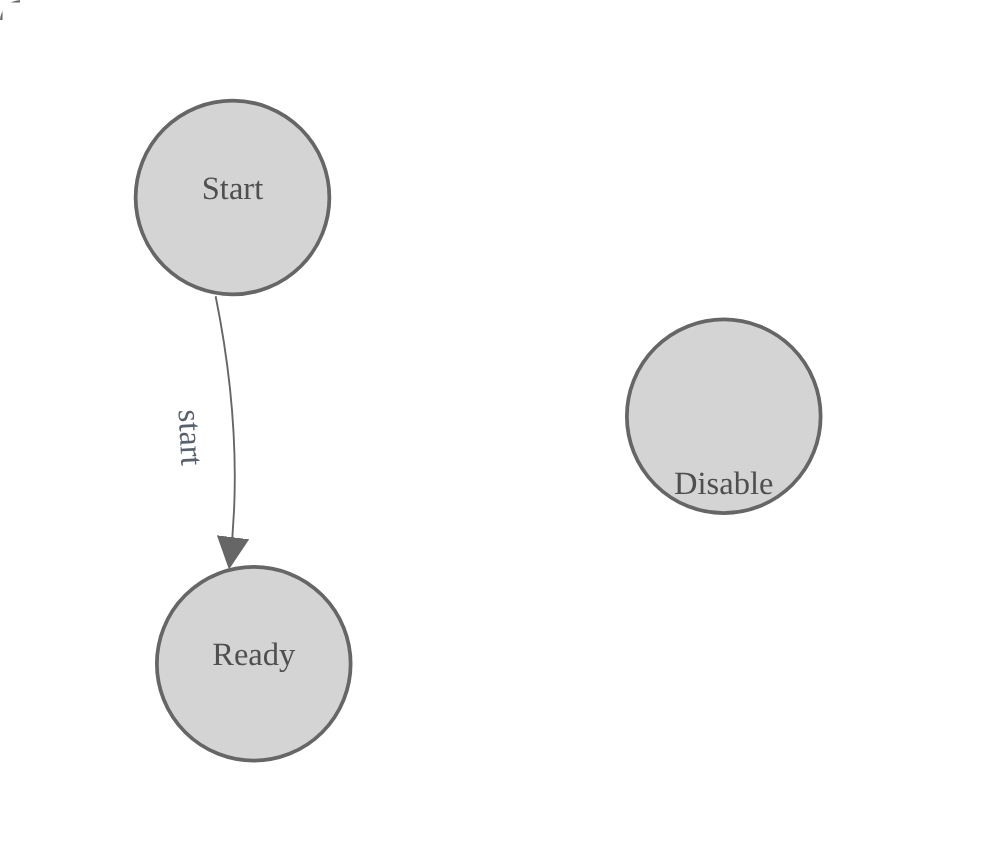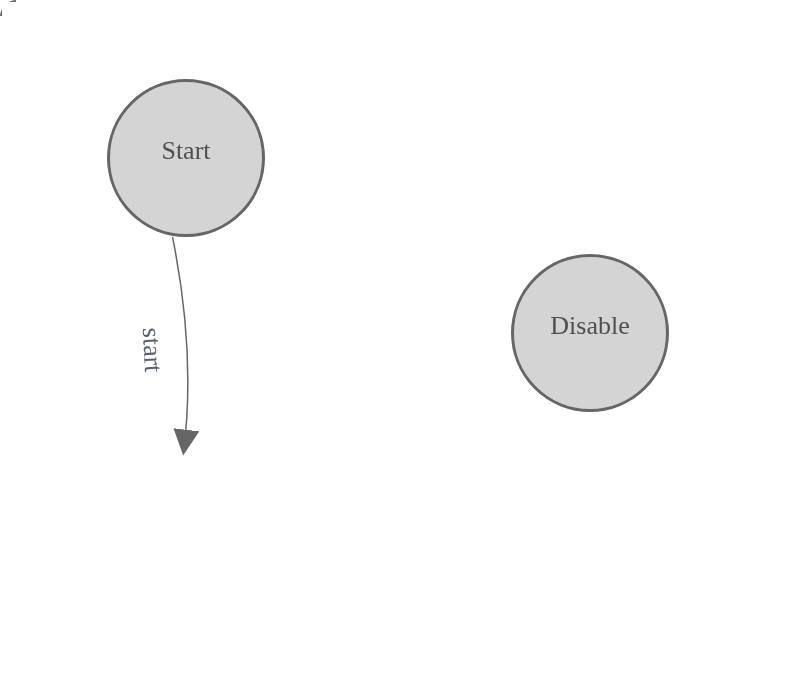--- a/index.html
+++ b/index.html
@@ -82,20 +82,23 @@
 
     <path d="M 0 1 H 16 M 1 0 V 16" class="corner-mark"></path>
 
     <path d="M 172.5 237 Q 196 353 183.5 453" class="edge-line" marker-end="url(#arrow)"></path>
   </svg>
 
   <div class="node" style="left:107px; top:79px;">
     <span class="node-label">Start</span>
   </div>
 
+  <div class="node" style="left:124px; top:452px;">
+    <span class="node-label">Ready</span>
+  </div>
 
-  <div class="node" style="left:511px; top:254px;">
+  <div class="node" style="left:500px; top:254px;align-items:flex-end;">
     <span class="node-label">Disable</span>
   </div>
 
   <div class="edge-label">start</div>
 
 </div>
 
 </body></html>

